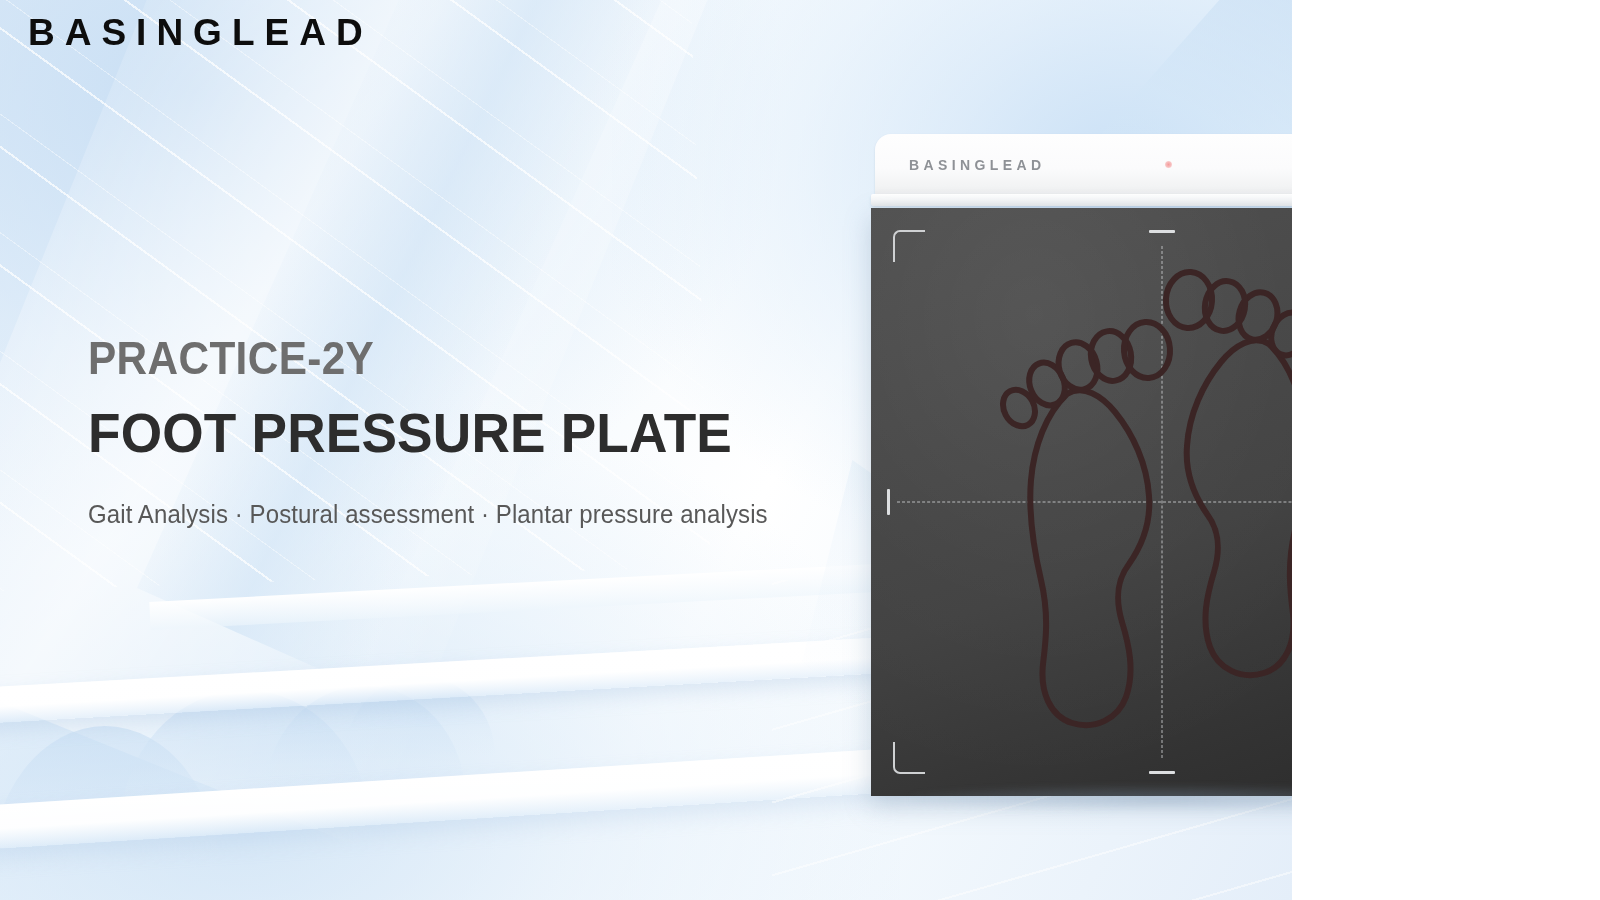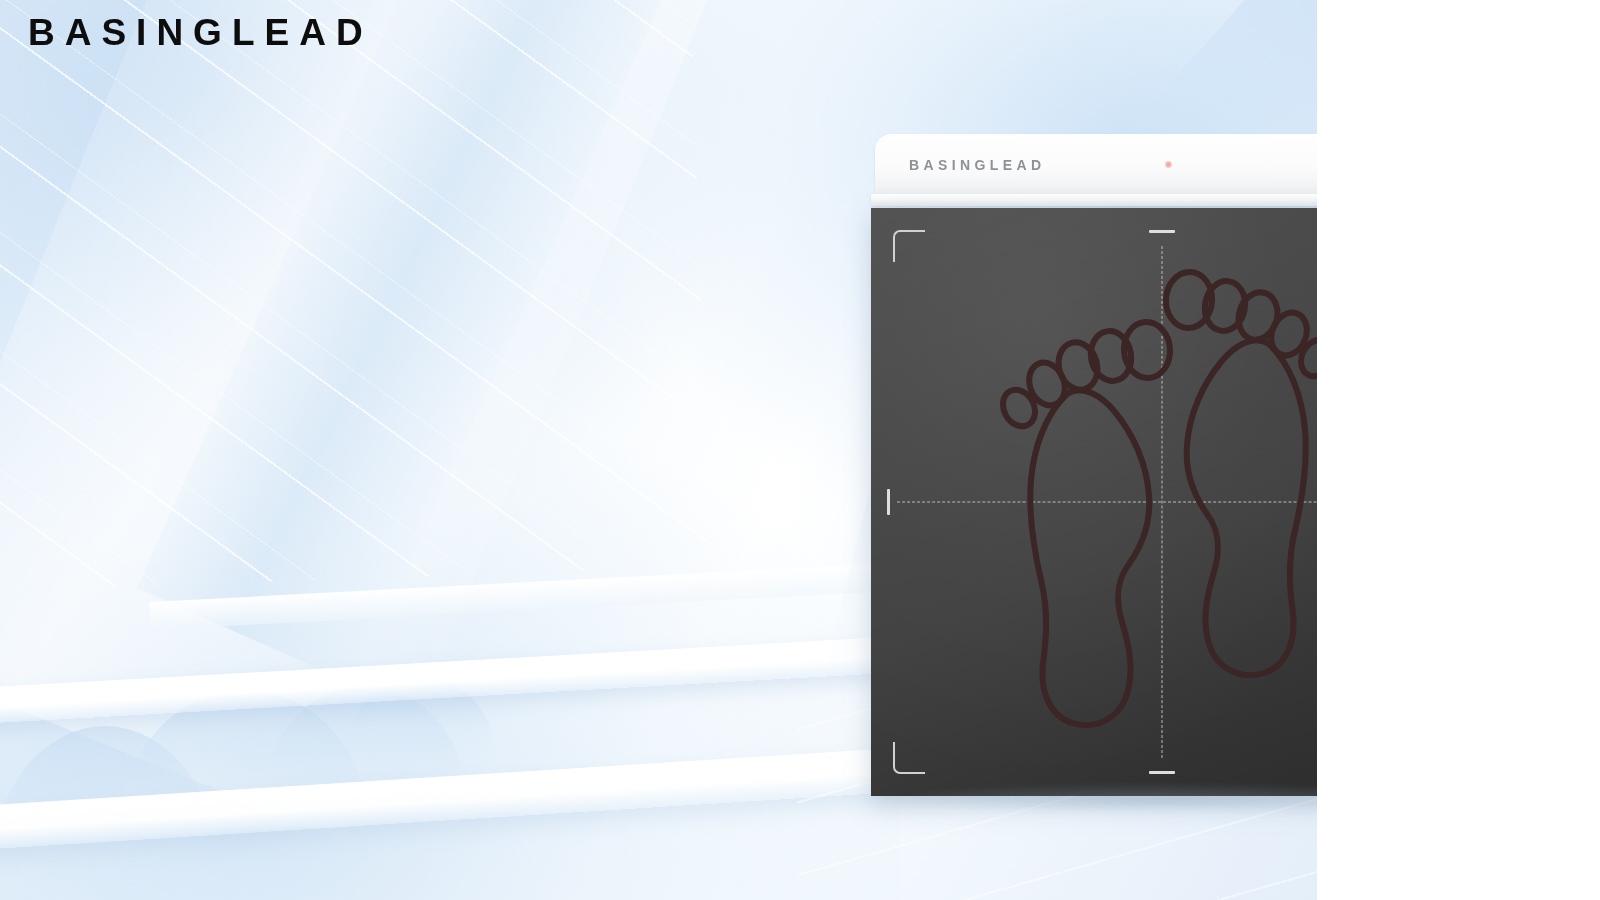--- a/index.html
+++ b/index.html
@@ -16,21 +16,20 @@
     width: 1292px;
     height: 900px;
     overflow: hidden;
     background: linear-gradient(118deg,
         #dce9f7 0%,
         #e9f2fb 18%,
         #f4f9fd 38%,
         #ffffff 58%,
         #f2f8fd 76%,
         #e4eef9 100%);
-    padding-left: 25px;
   }
 
   
   .bg-layer {
     position: absolute;
     pointer-events: none;
   }
 
   
   .bg-tl-tint {
@@ -410,20 +409,25 @@
 
   <div class="band band-3"></div>
   <div class="band band-1"></div>
   <div class="band band-2"></div>
 
   <div class="bg-layer bg-br-shape"></div>
   <div class="bg-layer bg-br-streaks"></div>
 
   <div class="brand-logo">BASINGLEAD</div>
 
+  <div class="copy">
+    <div class="model-name">PRACTICE-2Y</div>
+    <div class="headline">FOOT PRESSURE PLATE</div>
+    <div class="tagline">Gait Analysis · Postural assessment · Plantar pressure analysis</div>
+  </div>
 
   <div class="device">
 
     <div class="device-topbar">
       <div class="device-brand">BASINGLEAD</div>
       <div class="led"></div>
       <div class="device-topbar-lip"></div>
     </div>
 
     <div class="plate-wrap">

